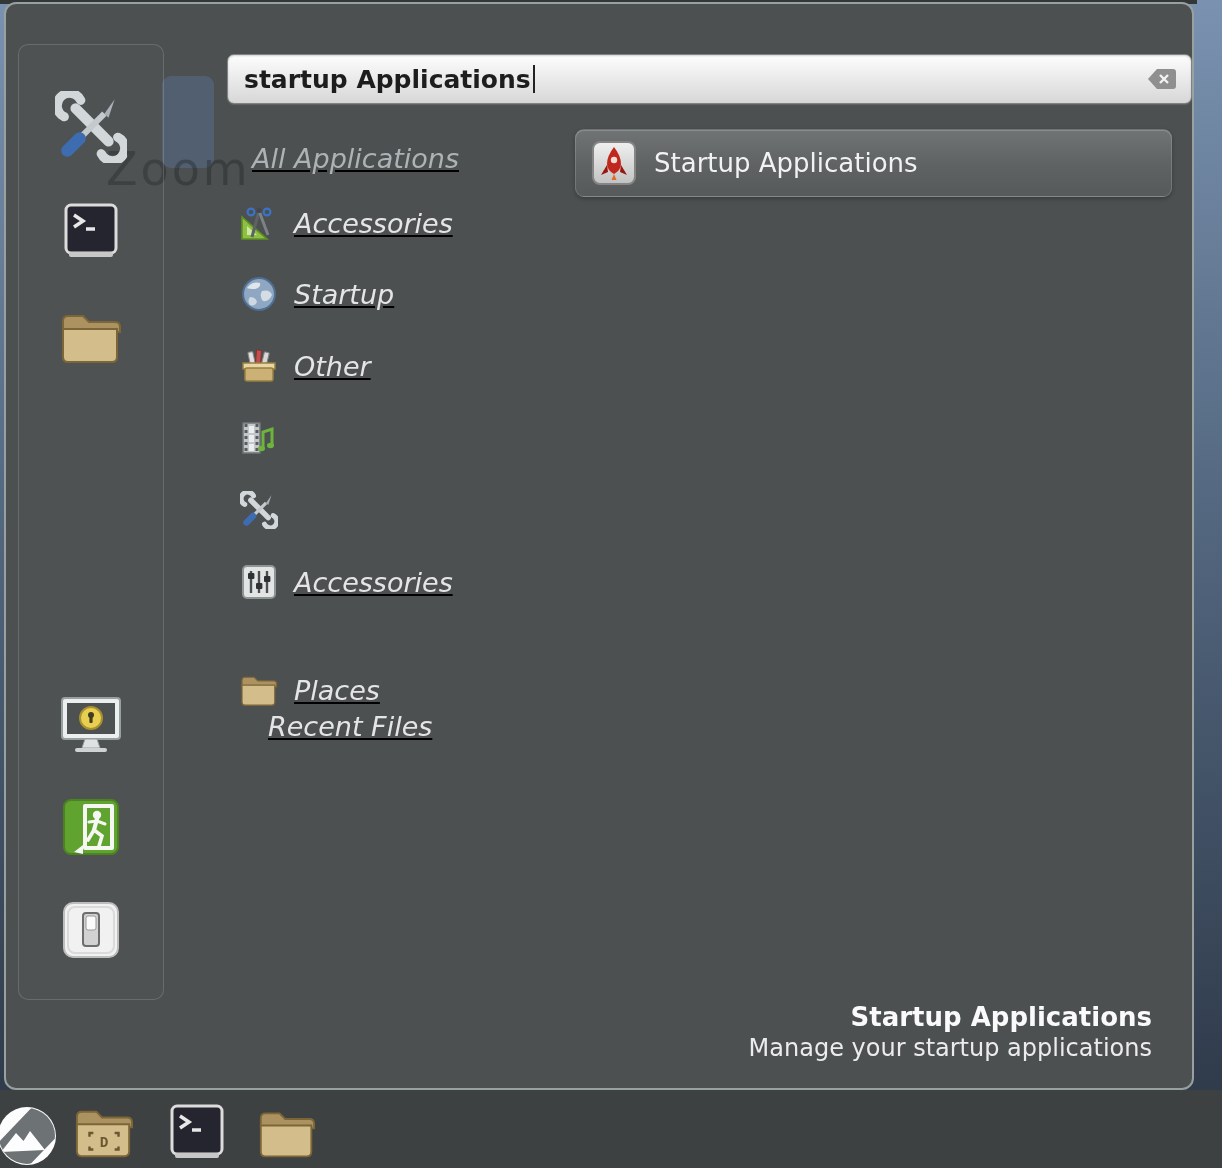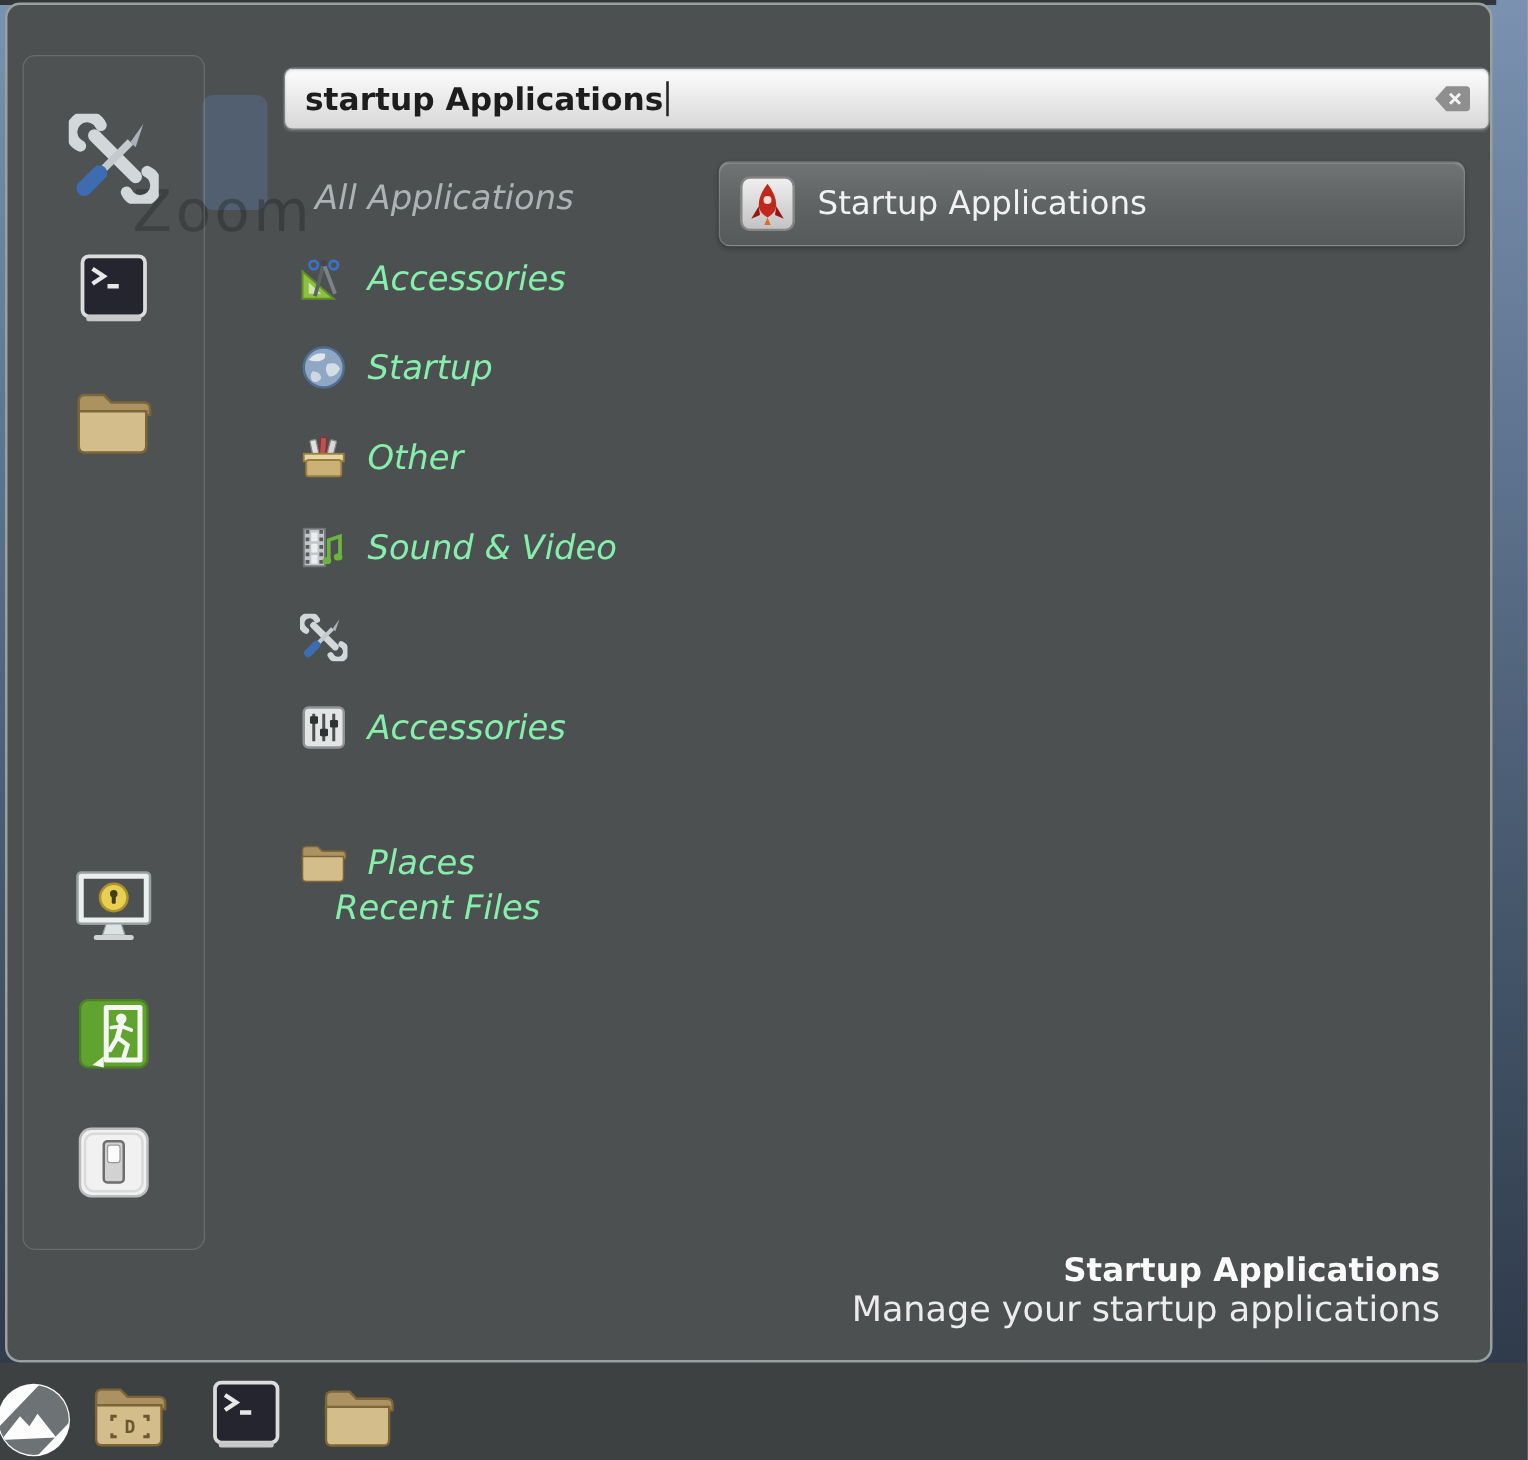--- a/index.html
+++ b/index.html
@@ -43,43 +43,43 @@
     box-shadow:0 1px 1px rgba(255,255,255,0.12), inset 0 1px 2px rgba(0,0,0,0.18);
     display:flex; align-items:center; padding-left:16px;
   }
   .search-text { font-size:25px; font-weight:bold; color:#1d1d1d; }
   .caret { display:inline-block; width:2px; height:28px; background:#222; margin-left:2px; }
   .clear-btn { position:absolute; right:14px; top:50%; transform:translateY(-50%);
     width:30px; height:22px; display:flex; align-items:center; }
 
   
   .cat-item { position:absolute; left:234px; width:340px; height:44px;
-    display:flex; align-items:center; gap:16px; }
+    display:flex; align-items:center; gap:16px;text-decoration:underline; }
   .cat-icon { width:38px; height:38px; flex:0 0 38px; display:flex;
     align-items:center; justify-content:center; }
-  .cat-label { font-style:italic; font-size:27px; color:#86efac; white-space:nowrap; }
+  .cat-label { font-style:italic; font-size:27px; color:#e5e5e5; white-space:nowrap; }
   .cat-item.no-icon .cat-label { margin-left:12px; }
   .cat-item.indented .cat-label { margin-left:28px; }
   .cat-item.first .cat-label { color:#adb3b5; }
 
   
   .result-item {
     position:absolute; left:569px; top:125px; width:597px; height:68px;
     background:linear-gradient(180deg,#707474 0%, #5e6262 55%, #565a5a 100%);
     border:1px solid rgba(255,255,255,0.16); border-radius:9px;
     box-shadow:inset 0 1px 0 rgba(255,255,255,0.18), 0 2px 4px rgba(0,0,0,0.25);
     display:flex; align-items:center; gap:18px; padding-left:16px;
   }
   .result-icon { width:44px; height:44px; flex:0 0 44px; }
   .result-label { font-size:26px; color:#f2f2f2; }
 
   
   .footer { position:absolute; right:40px; top:998px; width:700px; text-align:right; }
   .footer-title { font-size:26px; font-weight:bold; color:#fafafa; line-height:31px; }
-  .footer-subtitle { font-size:28px; color:#ececec; line-height:30px;text-align:right; }
+  .footer-subtitle { font-size:24px; color:#ececec; line-height:30px;text-align:right; }
 
   
   .panel { position:absolute; left:0; top:1090px; width:1222px; height:78px;
     background:#3e4141; z-index:2; }
   .panel-btn { position:absolute; top:14px; }
 </style>
 </head>
 <body>
 
 <div class="desktop">
@@ -208,21 +208,20 @@
             <line x1="6" y1="5" x2="6" y2="33" stroke="#585c5e" stroke-width="3" stroke-dasharray="3 3"></line>
             <line x1="17" y1="5" x2="17" y2="33" stroke="#585c5e" stroke-width="3" stroke-dasharray="3 3"></line>
             <rect x="9" y="7" width="5" height="7" fill="#eceeee"></rect>
             <rect x="9" y="16" width="5" height="7" fill="#eceeee"></rect>
             <rect x="9" y="25" width="5" height="7" fill="#eceeee"></rect>
             <path d="M23 29 V13 l9 -3 v16" fill="none" stroke="#6cb43c" stroke-width="3"></path>
             <ellipse cx="21.5" cy="29.5" rx="3.5" ry="2.8" fill="#6cb43c"></ellipse>
             <ellipse cx="30.5" cy="26.5" rx="3.5" ry="2.8" fill="#6cb43c"></ellipse>
           </svg>
         </span>
-        <span class="cat-label">Sound &amp; Video</span>
       </div>
       <div class="cat-item" style="top:484px">
         <span class="cat-icon">
           <svg width="38" height="38" viewBox="0 0 70 70">
             <path d="M20 17 L52 49" stroke="#d2d7d9" stroke-width="10" stroke-linecap="round"></path>
             <path d="M25 9 A12 12 0 1 0 9 25" fill="none" stroke="#d2d7d9" stroke-width="9" stroke-linecap="round"></path>
             <path d="M61 45 A12 12 0 1 1 45 61" fill="none" stroke="#d2d7d9" stroke-width="9" stroke-linecap="round"></path>
             <path d="M24 46 L48 22" stroke="#c3c9cd" stroke-width="6"></path>
             <path d="M48 22 L58 8 L52 26 Z" fill="#aab2b8"></path>
             <path d="M12 58 L24 46" stroke="#3e6cb0" stroke-width="12" stroke-linecap="round"></path>

